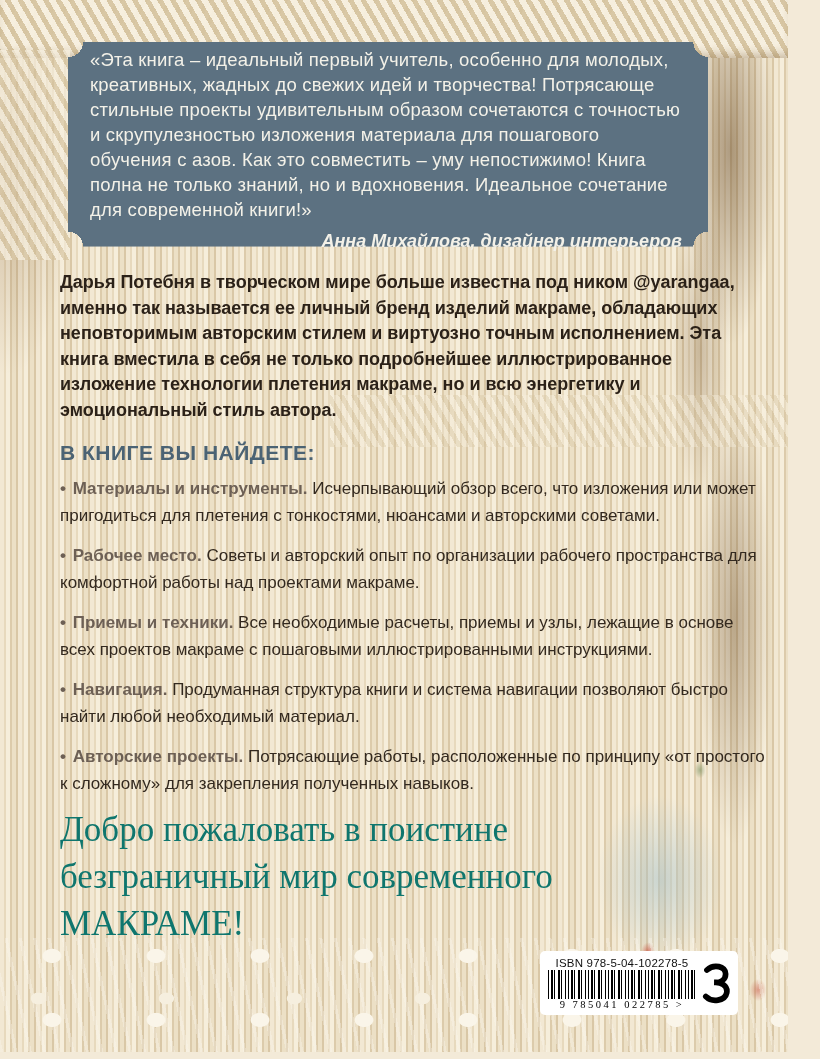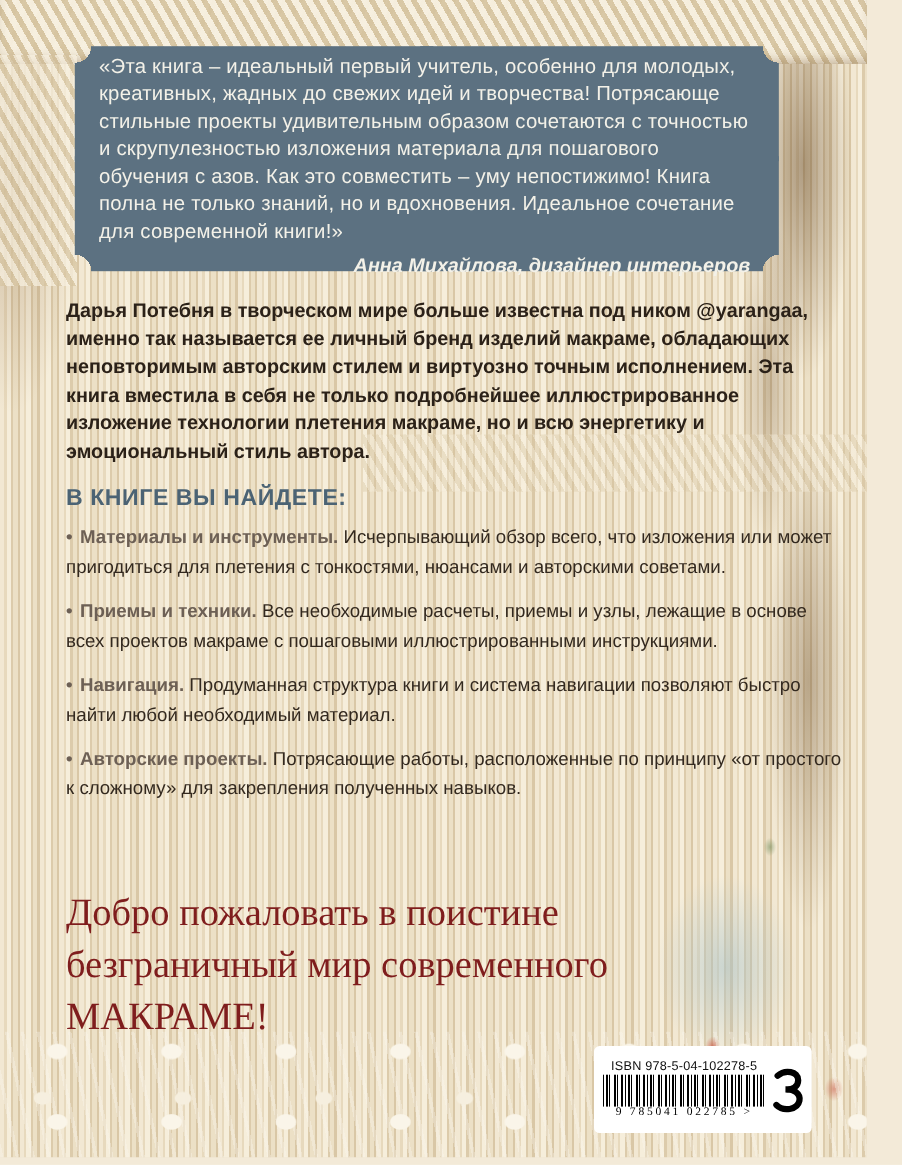--- a/index.html
+++ b/index.html
@@ -80,26 +80,26 @@
     position:absolute;left:60px;top:441px;
     font-size:21px;font-weight:800;letter-spacing:.5px;color:#4b6374;
   }
   .contents-list{position:absolute;left:60px;top:476px;width:706px;}
   .content-item{margin-bottom:14px;font-size:17px;line-height:26.5px;color:#33291f;}
   .item-title{font-weight:700;color:#6d6055;}
   .item-bullet{font-weight:700;color:#6d6055;margin-right:2px;}
   .welcome{
     position:absolute;left:60px;top:806px;width:694px;
     font-family:"Liberation Serif","DejaVu Serif",serif;
-    font-size:35px;line-height:47px;color:#7f1d1d;
+    font-size:35px;line-height:47px;color:#0f766e;
     white-space:pre-line;
   }
   
   .isbn-box{
-    position:absolute;left:540px;top:951px;width:198px;height:79px;
+    position:absolute;left:540px;top:951px;width:198px;height:64px;
     background:#ffffff;border-radius:5px;
     display:flex;align-items:center;box-sizing:border-box;padding:3px 4px 3px 7px;
   }
   .isbn-left{width:150px;display:flex;flex-direction:column;align-items:center;}
   .isbn-label{font-size:11.5px;color:#111;white-space:nowrap;letter-spacing:.2px;}
   .barcode-bars{
     width:148px;height:29px;margin-top:1px;
     background:repeating-linear-gradient(90deg,
       #000 0 1px, #fff 1px 3px, #000 3px 5px, #fff 5px 6px,
       #000 6px 7px, #fff 7px 10px, #000 10px 12px, #fff 12px 13px,
@@ -133,20 +133,24 @@
 
   <div class="contents-heading">В КНИГЕ ВЫ НАЙДЕТЕ:</div>
 
   <div class="contents-list">
     <div class="content-item">
       <span class="item-bullet">•</span>
       <span class="item-title">Материалы и инструменты.</span><span> Исчерпывающий обзор всего, что изложения или может пригодиться для плетения с тонкостями, нюансами и авторскими советами.</span>
     </div>
     <div class="content-item">
       <span class="item-bullet">•</span>
+      <span class="item-title">Рабочее место.</span><span> Советы и авторский опыт по организации рабочего пространства для комфортной работы над проектами макраме.</span>
+    </div>
+    <div class="content-item">
+      <span class="item-bullet">•</span>
       <span class="item-title">Приемы и техники.</span><span> Все необходимые расчеты, приемы и узлы, лежащие в основе всех проектов макраме с пошаговыми иллюстрированными инструкциями.</span>
     </div>
     <div class="content-item">
       <span class="item-bullet">•</span>
       <span class="item-title">Навигация.</span><span> Продуманная структура книги и система навигации позволяют быстро найти любой необходимый материал.</span>
     </div>
     <div class="content-item">
       <span class="item-bullet">•</span>
       <span class="item-title">Авторские проекты.</span><span> Потрясающие работы, расположенные по принципу «от простого к сложному» для закрепления полученных навыков.</span>
     </div>

